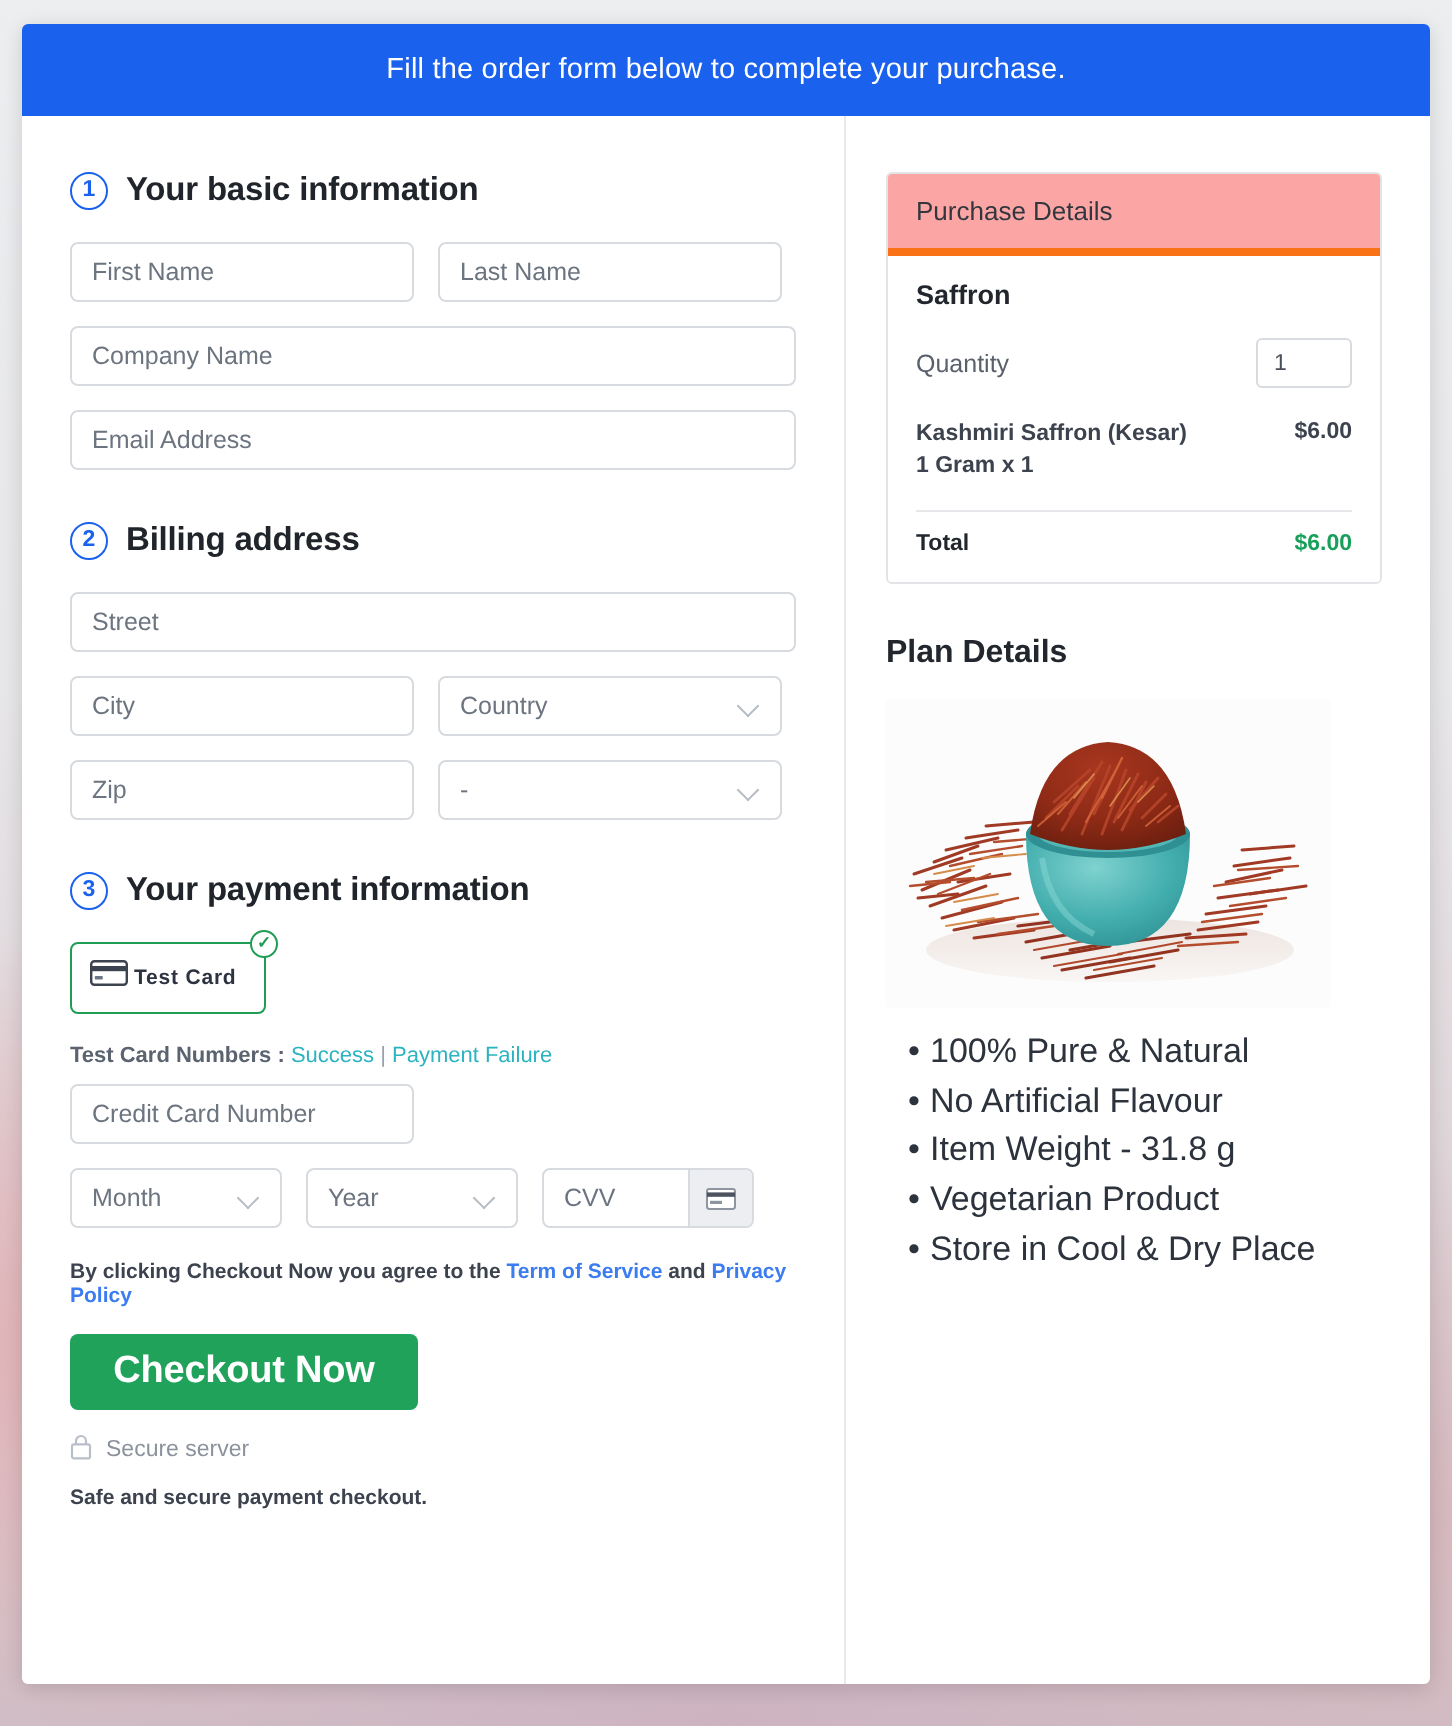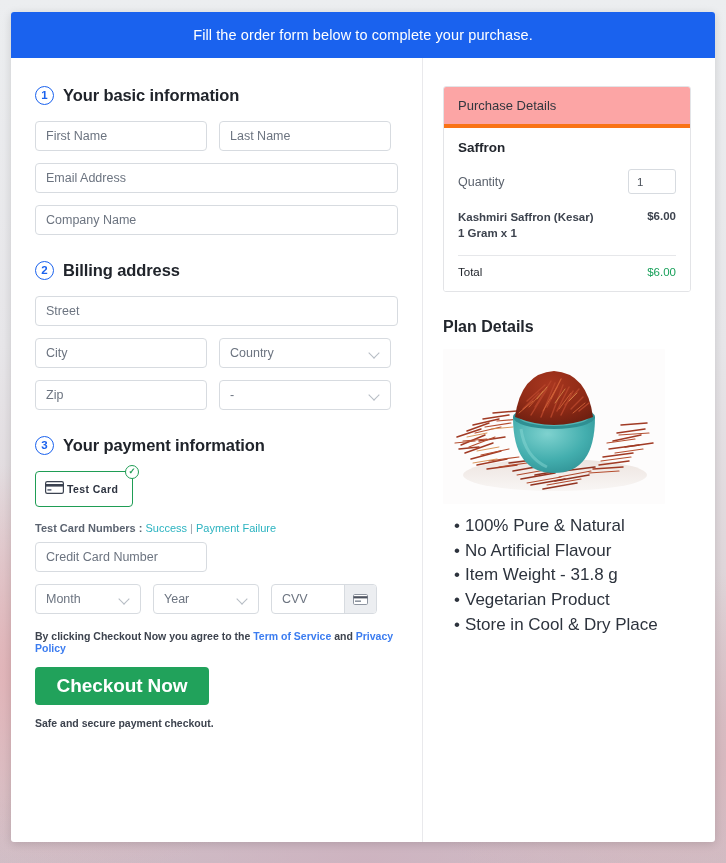--- a/index.html
+++ b/index.html
@@ -282,21 +282,21 @@
     padding-bottom: 14px;
     border-bottom: 1px solid #e6e7ea;
     margin-bottom: 10px;
   }
   .line-item .li-name { max-width: 145px; line-height: 1.35; }
   .line-item .li-price { white-space: nowrap; }
   .total-row {
     display: flex;
     justify-content: space-between;
     font-size: 11.5px;
-    font-weight: 400;
+    font-weight: 700;
   }
   .total-row .t-label { color: #22262d; }
   .total-row .t-val { color: #18a05a; }
 
   .plan-title {
     font-size: 16px;
     font-weight: 700;
     color: #22262d;
     margin-bottom: 13px;
   }
@@ -347,27 +347,27 @@
         <div class="field half">
           <span>First Name</span>
         </div>
         <div class="field half">
           <span>Last Name</span>
         </div>
       </div>
 
       <div class="row">
         <div class="field full">
-          <span>Email Address</span>
+          <span>Company Name</span>
         </div>
       </div>
 
       <div class="row">
         <div class="field full">
-          <span>Company Name</span>
+          <span>Email Address</span>
         </div>
       </div>
 
       <div class="sec-gap"></div>
 
       
       <div class="section-head">
         <span class="step-circle">2</span>
         <span class="section-title">Billing address</span>
       </div>
@@ -452,20 +452,29 @@
           </div>
         </div>
       </div>
 
       <div class="agree">
         <span>By clicking Checkout Now you agree to the </span><span class="alink">Term of Service</span><span> and </span><span class="alink">Privacy Policy</span>
       </div>
 
       <button class="checkout-btn">Checkout Now</button>
 
+      <div class="secure">
+        <span>
+          <svg width="11" height="13" viewBox="0 0 11 13">
+            <path d="M3 5.2V3.5a2.5 2.5 0 0 1 5 0v1.7" fill="none" stroke="#b9bfc8" stroke-width="1.1"></path>
+            <rect x="1" y="5.2" width="9" height="7" rx="1" fill="none" stroke="#b9bfc8" stroke-width="1.1"></rect>
+          </svg>
+        </span>
+        <span>Secure server</span>
+      </div>
 
       <div class="safe-note">Safe and secure payment checkout.</div>
     </div>
 
     <div class="right-col">
 
       <div class="purchase-box">
         <div class="purchase-head">Purchase Details</div>
         <div class="purchase-body">
           <div class="prod-name">Saffron</div>

